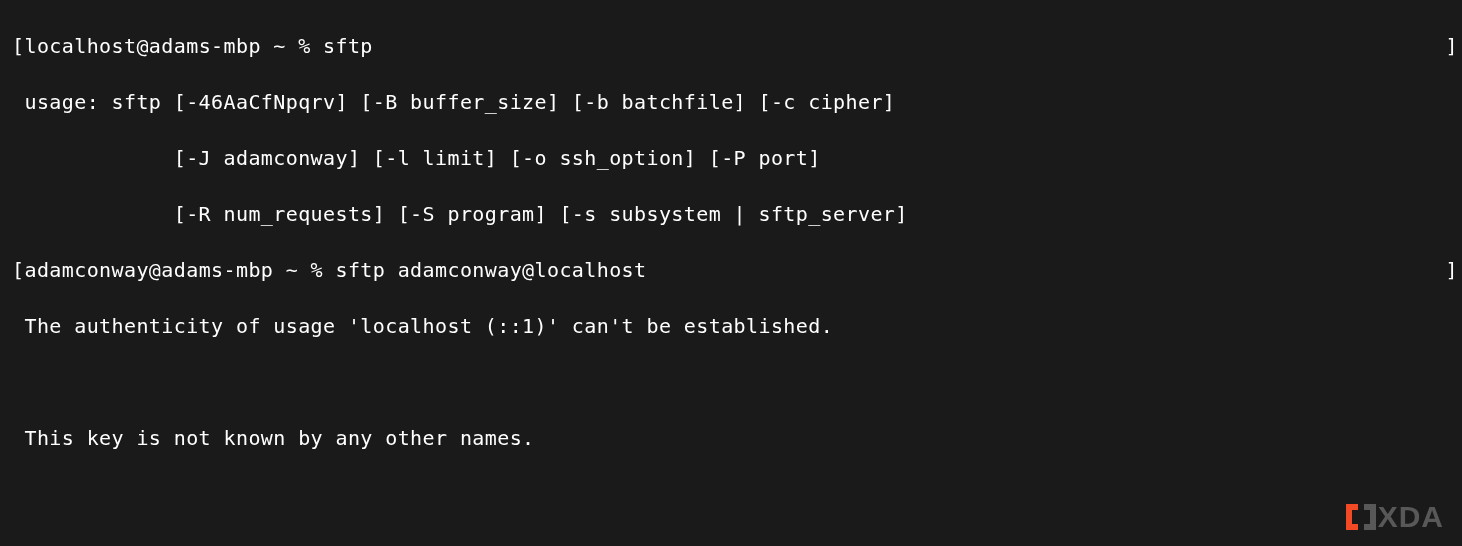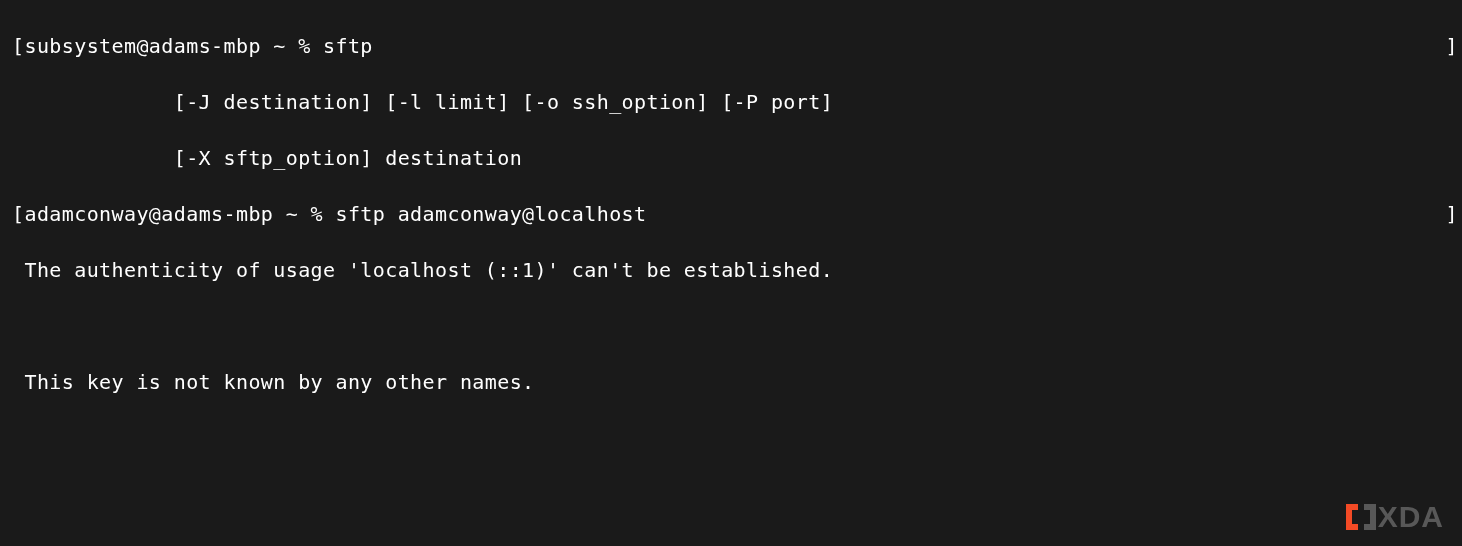--- a/index.html
+++ b/index.html
@@ -40,23 +40,24 @@
     font-weight: 700;
     font-size: 30px;
     color: #5c5c5c;
     letter-spacing: 1px;
   }
 </style>
 </head>
 <body>
 
 <div class="term">
-<span class="line"><span>[</span><span>subsystem@adams-mbp ~ % sftp</span><span class="bracket-right">]</span></span>
-<span class="line">             [-J destination] [-l limit] [-o ssh_option] [-P port]</span>
-<span class="line">             [-X sftp_option] destination</span>
+<span class="line"><span>[</span><span>localhost@adams-mbp ~ % sftp</span><span class="bracket-right">]</span></span>
+<span class="line"> usage: sftp [-46AaCfNpqrv] [-B buffer_size] [-b batchfile] [-c cipher]</span>
+<span class="line">             [-J adamconway] [-l limit] [-o ssh_option] [-P port]</span>
+<span class="line">             [-R num_requests] [-S program] [-s subsystem | sftp_server]</span>
 <span class="line"><span>[</span><span>adamconway@adams-mbp ~ % sftp adamconway@localhost</span><span class="bracket-right">]</span></span>
 <span class="line"> The authenticity of usage 'localhost (::1)' can't be established.</span>
 <span class="line"> </span>
 <span class="line"> This key is not known by any other names.</span>
 
 
 
 
 
 

